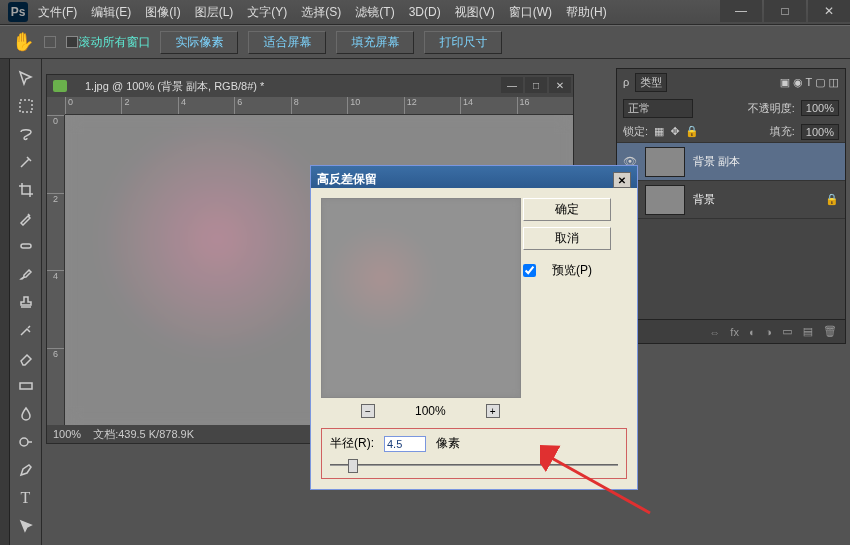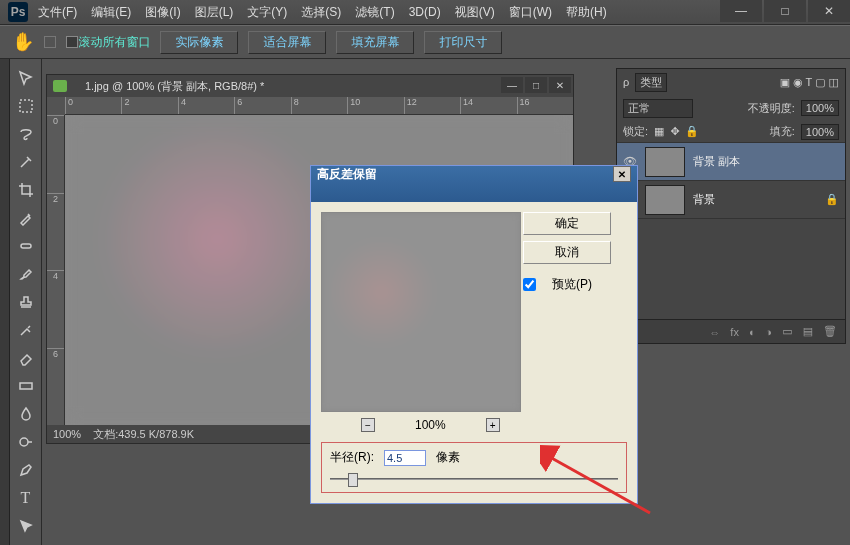--- a/index.html
+++ b/index.html
@@ -53,21 +53,21 @@
 .layer-item.sel { background:#5a6e8a;}
 .layer-thumb { width:40px; height:30px; background:#888; border:1px solid #222;}
 .layer-item span { color:#eee; font-size:11px;}
 .layer-item .eye { color:#ccc;}
 .layer-item .lock { margin-left:auto; color:#ccc; font-size:11px;}
 .lock-row { height:22px; display:flex; align-items:center; gap:6px; padding:0 6px; color:#ccc; font-size:11px; border-bottom:1px solid #333;}
 .panel-foot { height:24px; background:#3e3e3e; border-top:1px solid #222; display:flex; align-items:center; justify-content:flex-end; gap:10px; padding-right:8px; color:#999; font-size:11px;}
 
 
 .dialog { position:absolute; left:310px; top:165px; width:328px; background:#ece9d8; border:1px solid #7a96df; font-size:12px;}
-.dlg-title { height:36px; background:linear-gradient(#3b6ea5,#2c5a8f); color:#fff; display:flex; align-items:flex-start; padding:0 6px; font-weight:bold;}
+.dlg-title { height:22px; background:linear-gradient(#3b6ea5,#2c5a8f); color:#fff; display:flex; align-items:flex-end; padding:0 6px; font-weight:bold;}
 .dlg-x { margin-left:auto; width:18px; height:16px; background:#d4d0c8; border:1px solid #666; color:#000; display:flex; align-items:center; justify-content:center; font-size:10px;}
 .dlg-body { padding:10px; position:relative;}
 .preview-box { width:200px; height:200px; border:1px solid #888; background:#8a8a8a; margin-bottom:6px; position:relative; overflow:hidden;}
 .preview-box .blur { position:absolute; inset:0; background:radial-gradient(circle at 30% 40%, #a88 0%, #888 30%), radial-gradient(circle at 65% 80%, #999 0%, #7a7a7a 50%); filter:blur(3px) contrast(0.6) brightness(1.1);}
 .zoom-row { display:flex; align-items:center; gap:40px; margin-left:40px; margin-bottom:10px;}
 .zoom-btn { width:14px; height:14px; border:1px solid #666; background:#ddd; display:flex; align-items:center; justify-content:center; font-size:10px;}
 .dlg-right { position:absolute; right:26px; top:10px; width:88px; display:flex; flex-direction:column; gap:6px;}
 .dlg-btn { background:#ece9d8; border:1px solid #888; border-top-color:#fff; border-left-color:#fff; padding:2px 0; font-size:12px;}
 .dlg-check { display:flex; align-items:center; gap:16px; margin-top:6px;}
 .dlg-check input { width:13px; height:13px;}

